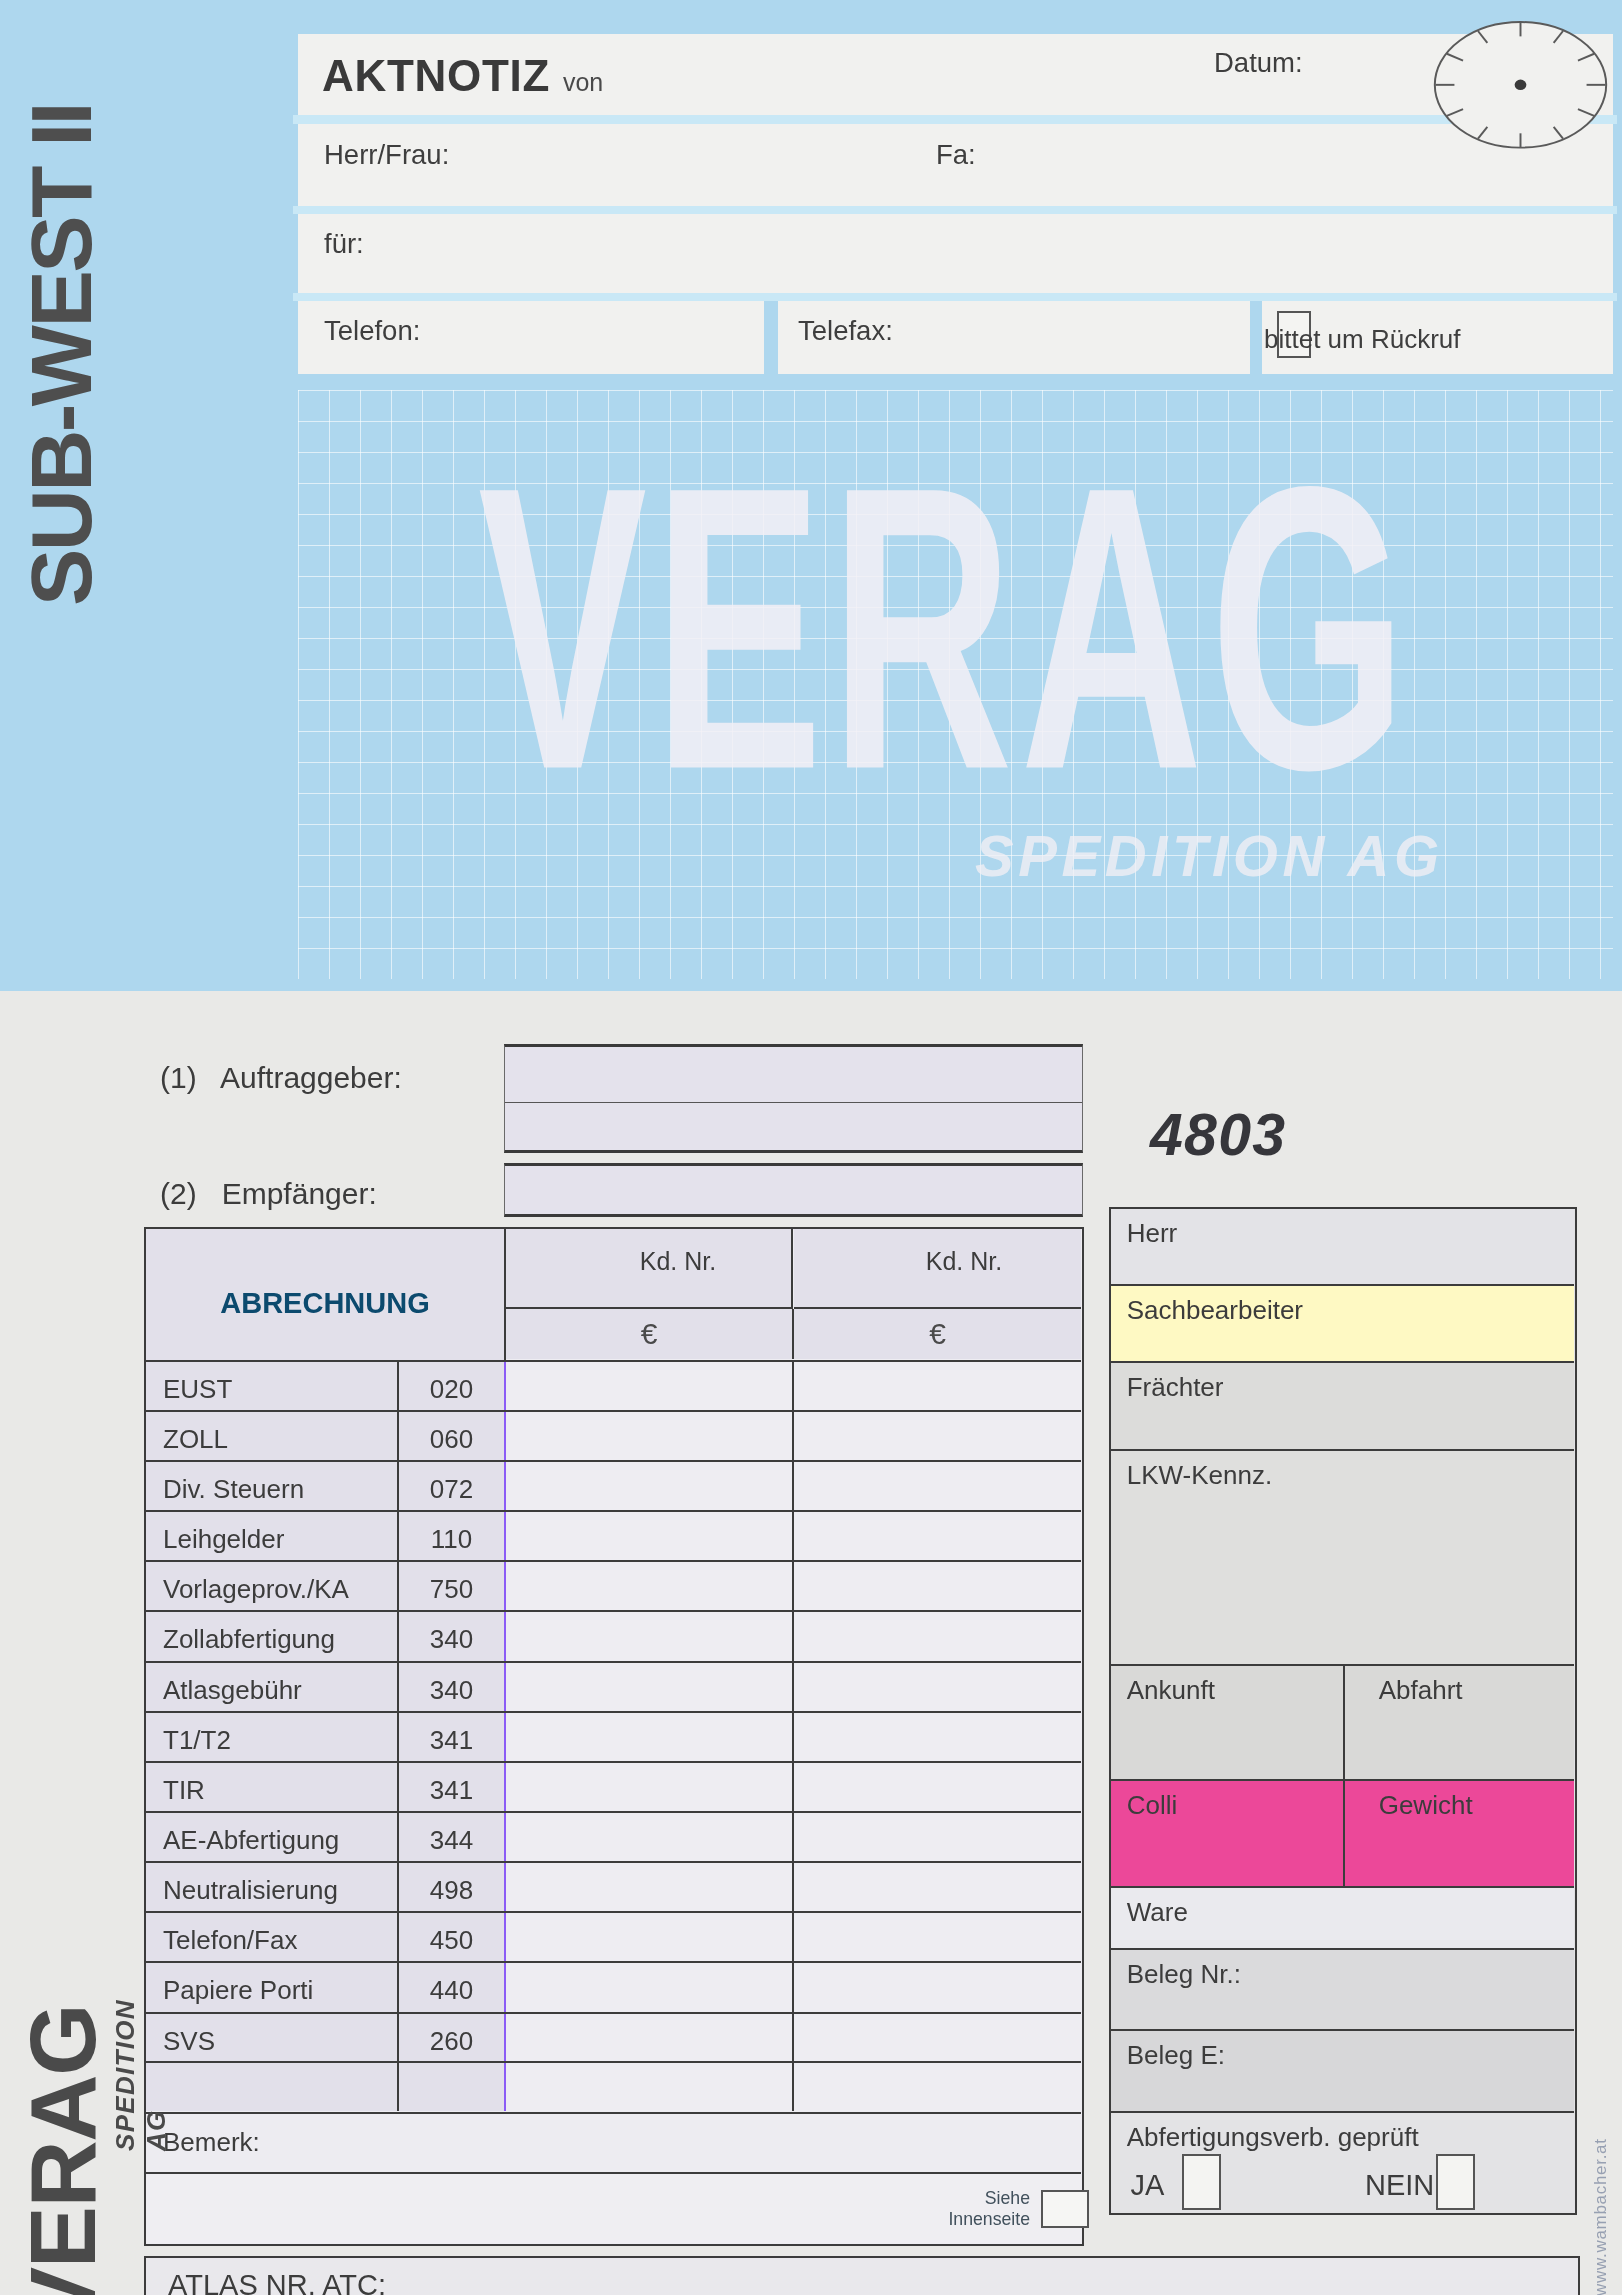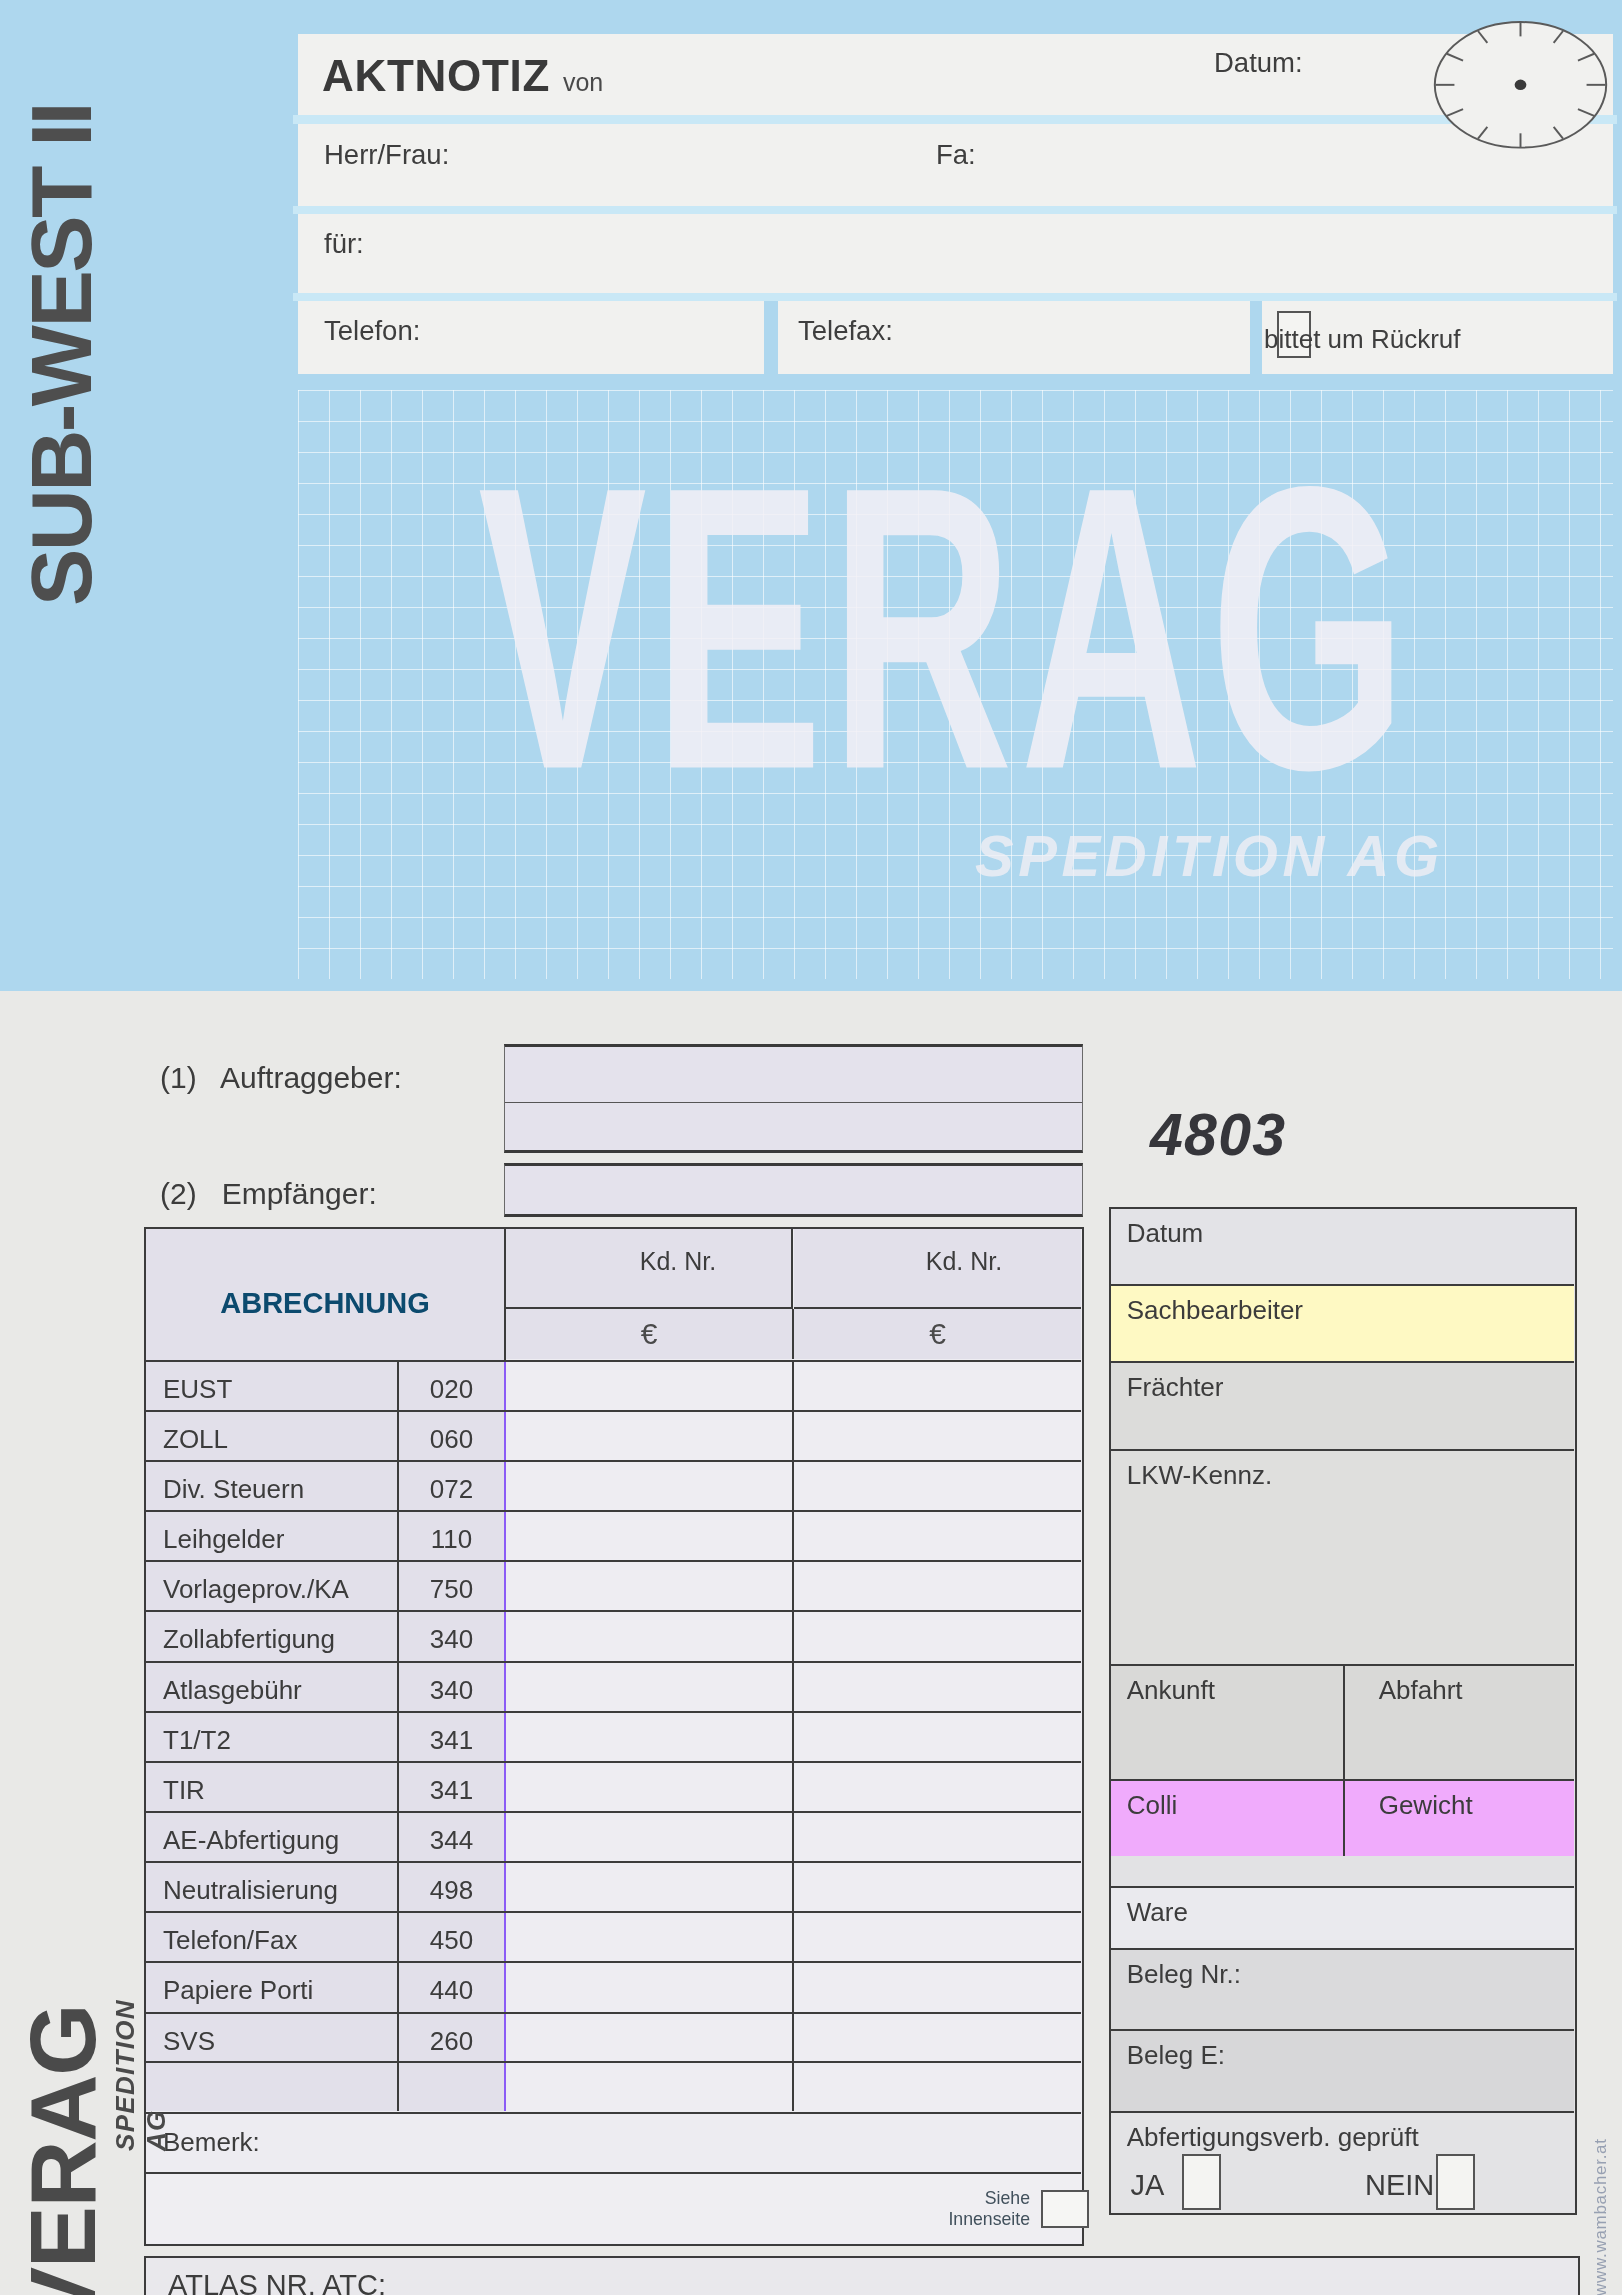--- a/index.html
+++ b/index.html
@@ -303,40 +303,40 @@
       <span class="abs small2line" style="left:753px;top:14.4px;width:131px;">
         <span>Siehe</span><br>
         <span>Innenseite</span>
       </span>
       <div class="checkbox" style="left:895px;top:15.7px;width:48px;height:38px;background:#f6f6f4;"></div>
     </div>
   </div>
 
   <div class="abs" id="sidebar">
     <div class="scell" style="top:0;height:75px;border-top:none;background:#e3e3e7;">
-        <span class="slabel">Datum</span>
+        <span class="slabel">Herr</span>
       </div>
     <div class="scell" style="top:75px;height:77px;background:#fef9c3;">
         <span class="slabel">Sachbearbeiter</span>
       </div>
     <div class="scell" style="top:152px;height:88px;background:#dcdcda;">
         <span class="slabel">Frächter</span>
       </div>
     <div class="scell" style="top:240px;height:215px;background:#dfdfdd;">
         <span class="slabel">LKW-Kennz.</span>
       </div>
     <div class="scell" style="top:455px;height:115px;background:#d9d9d7;">
       <div class="half-l">
           <span class="slabel">Ankunft</span>
         </div>
       <div class="half-r">
           <span class="slabel">Abfahrt</span>
         </div>
     </div>
-    <div class="scell" style="top:570px;height:77px;background:#f0abfc;">
+    <div class="scell" style="top:570px;height:107px;background:#ec4899;">
       <div class="half-l">
           <span class="slabel">Colli</span>
         </div>
       <div class="half-r">
           <span class="slabel">Gewicht</span>
         </div>
     </div>
     <div class="scell" style="top:677px;height:62px;background:#eaeaee;">
         <span class="slabel">Ware</span>
       </div>

